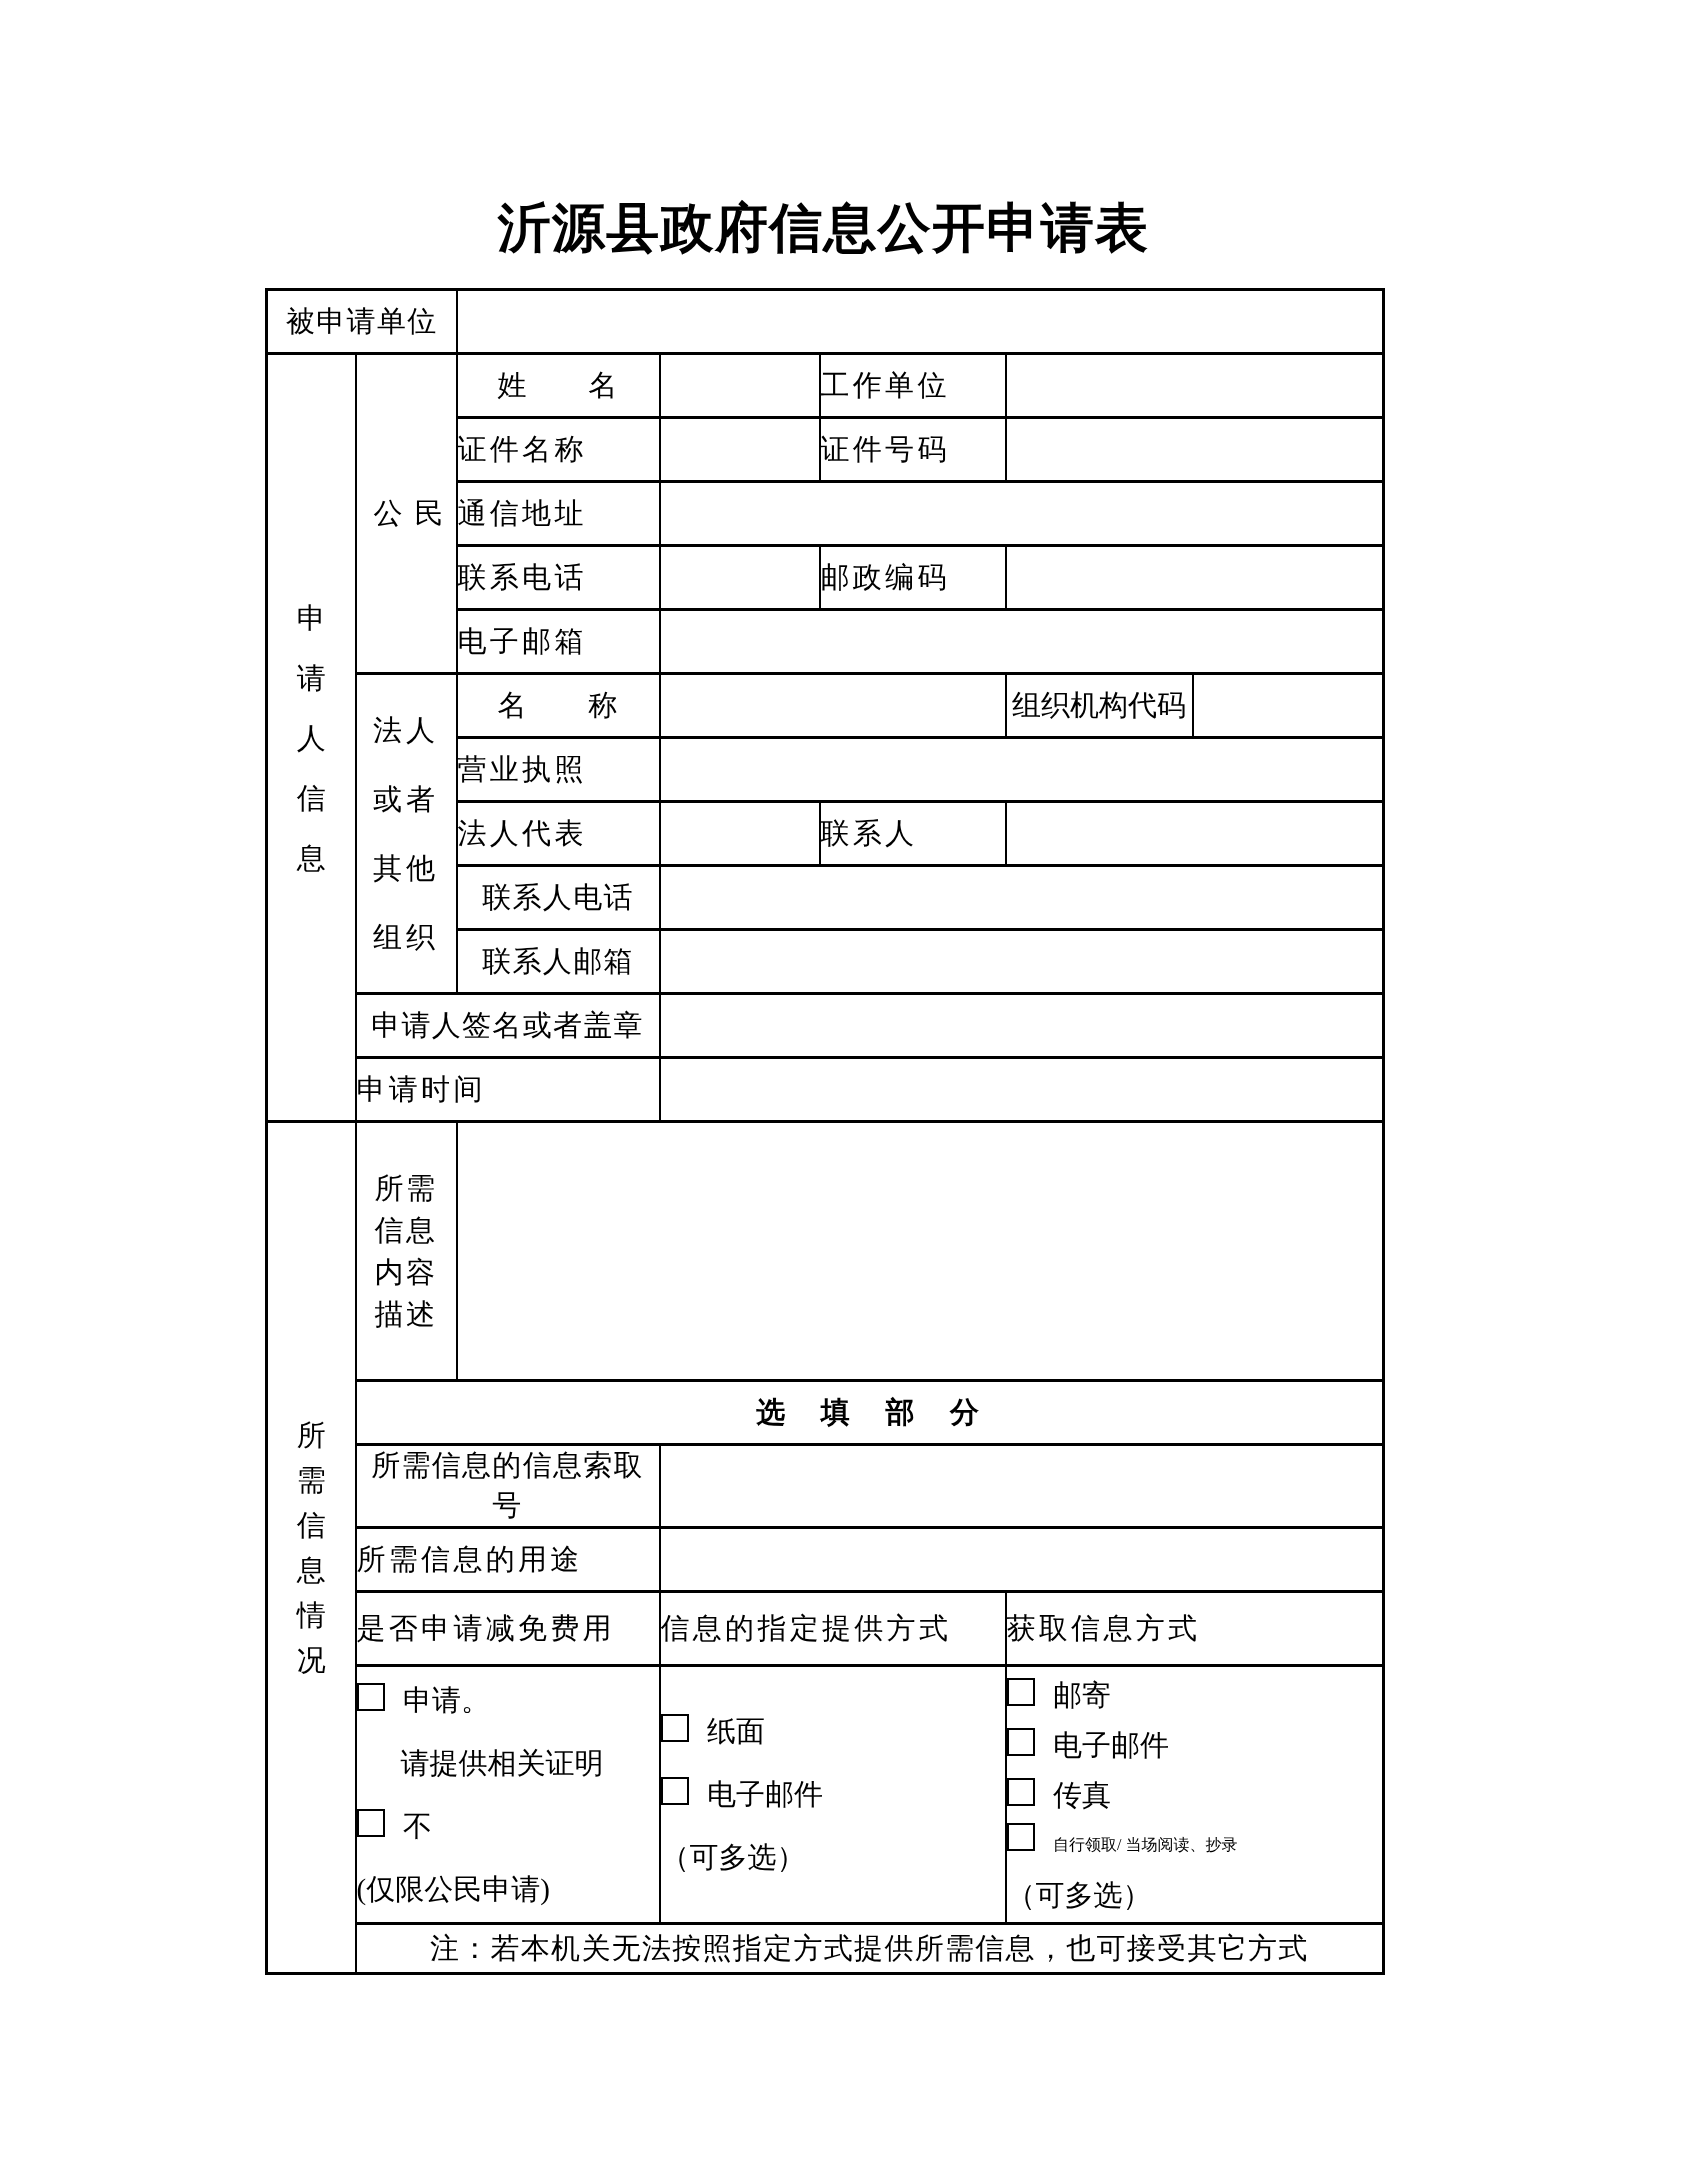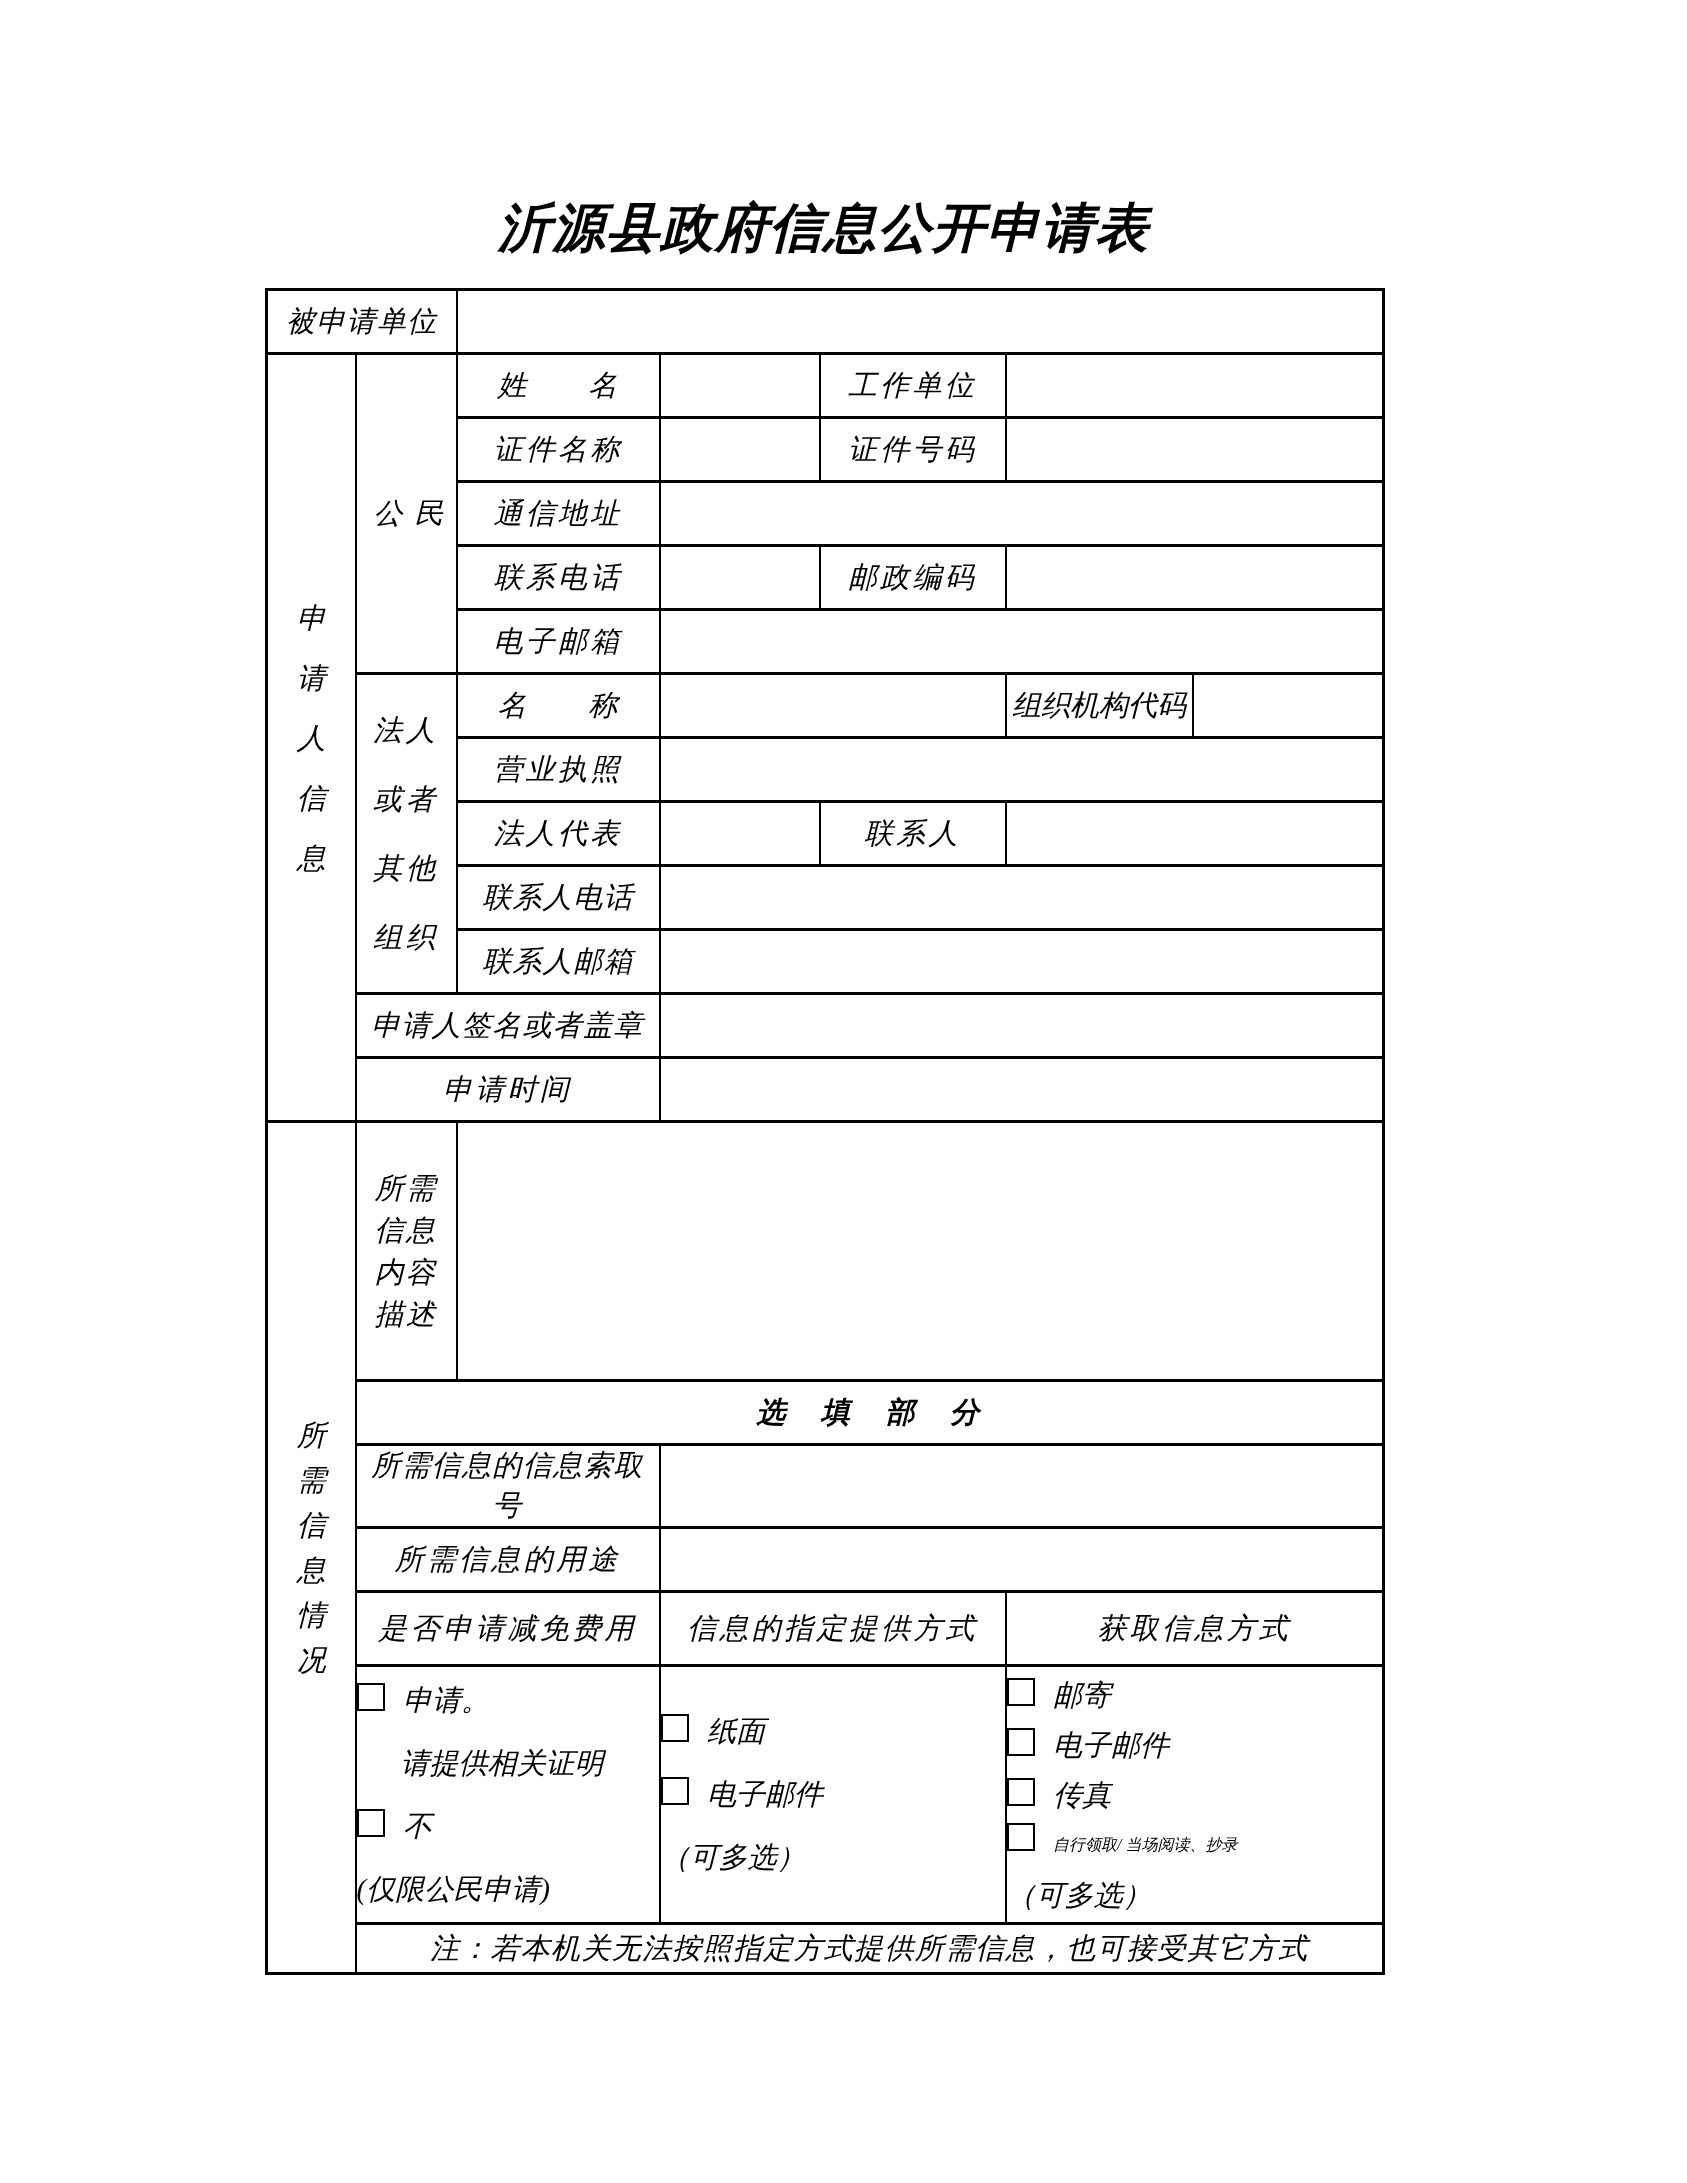--- a/index.html
+++ b/index.html
@@ -3,21 +3,20 @@
 <meta charset="utf-8">
 <style>
   html,body{margin:0;padding:0;background:#ffffff;}
   .page{
     position:relative;
     width:1687px;
     height:2183px;
     background:#ffffff;
     font-family:"Liberation Serif","DejaVu Serif",serif;
     color:#000;
-    font-style:italic;
   }
   .title{
     position:absolute;
     left:265px;
     top:193px;
     width:1117px;
     margin:0;
     text-align:center;
     font-size:53px;
     font-weight:bold;
@@ -42,21 +41,21 @@
     padding:0;
     vertical-align:middle;
     font-size:29px;
     overflow:hidden;
   }
   tr.r-std{height:64px;}
   tr.r-desc{height:259px;}
   tr.r-hdr{height:74px;}
   tr.r-cb{height:258px;}
   tr.r-note{height:50px;}
-  .lbl{text-align:center;letter-spacing:3.3px;}
+  .lbl{text-align:left;letter-spacing:3.3px;}
   .lbl-tight{text-align:center;letter-spacing:1.3px;}
   .lbl-sm{text-align:center;letter-spacing:0;font-size:25px;}
   .vtext{text-align:center;}
   .vtext div{line-height:60px;}
   .vtext.info-chars div{line-height:45px;}
   .vtext.desc-lines div{line-height:42px;letter-spacing:2.6px;}
   .vtext.org-lines div{line-height:69px;letter-spacing:4px;}
   .group-h{text-align:right;letter-spacing:12px;text-indent:12px;}
   .opt-hd{text-align:center;letter-spacing:3.3px;font-weight:bold;font-size:30px;}
   .note-cell{text-align:center;letter-spacing:1.3px;font-size:28.4px;}

